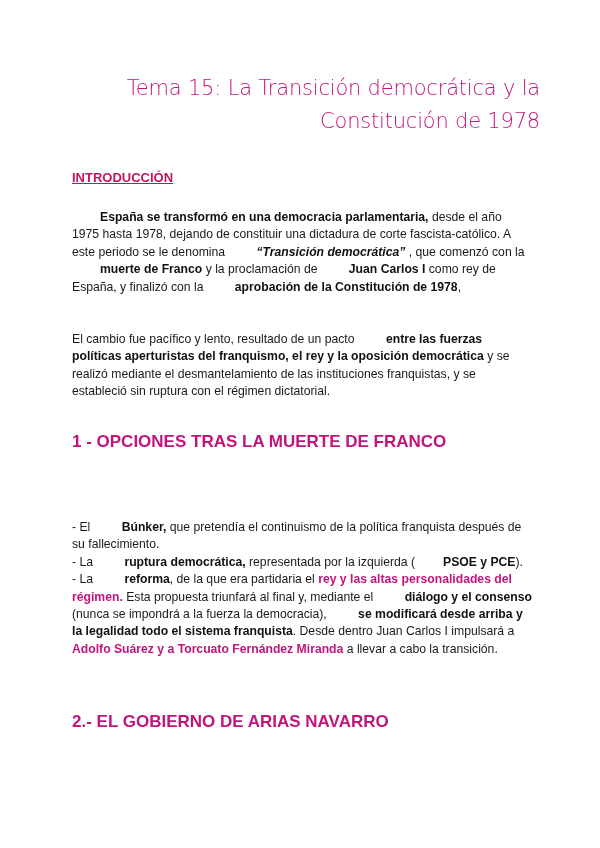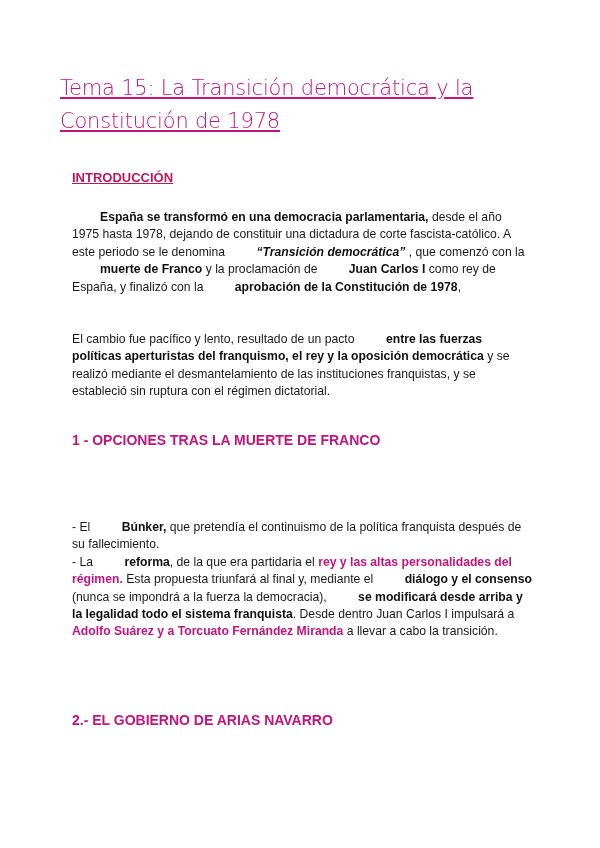--- a/index.html
+++ b/index.html
@@ -1,29 +1,29 @@
 <!DOCTYPE html>
 <html><head>
   <meta charset="utf-8">
   <style>
     html, body { margin: 0; padding: 0; background: #ffffff; }
     body { width: 600px; height: 848px; position: relative; overflow: hidden;
            font-family: "Liberation Sans", sans-serif; color: #1a1a1a; }
     .page { position: absolute; left: 0; top: 0; width: 600px; height: 848px; }
-    .title { position: absolute; left: 60px; top: 72px; width: 480px; text-align: left;
+    .title { position: absolute; left: 60px; top: 72px; width: 480px; text-align: right;
              color: #c2157c; font-family: "DejaVu Sans", sans-serif; font-weight: 300;
-             font-size: 21px; line-height: 33px; letter-spacing: -0.2px; text-decoration: underline; }
+             font-size: 21px; line-height: 33px; letter-spacing: -0.2px; }
     .intro-heading { position: absolute; left: 72px; top: 170px; color: #be185d;
                      font-weight: bold; font-size: 13px; text-decoration: underline; }
     .para { position: absolute; left: 72px; width: 460px; font-size: 12.2px; line-height: 17.4px; }
     .p1 { top: 209px; }
     .p2 { top: 331px; }
     .p3 { top: 466px; }
     .p4 { top: 519px; }
-    .sec-heading { position: absolute; left: 72px; color: #c2157c; font-weight: bold; font-size: 14px; }
+    .sec-heading { position: absolute; left: 72px; color: #c2157c; font-weight: bold; font-size: 17px; }
     .s1 { top: 432px; }
     .s2 { top: 712px; text-align: center; }
     b { font-weight: bold; color: #111; padding-left: 28px; }
     .pink { color: #c2157c; font-weight: bold; }
     .line { display: block; }
   </style>
 </head>
 <body>
 
 <div class="page">
@@ -41,18 +41,19 @@
 
   <div class="para p2">
     <span>El cambio fue pacífico y lento, resultado de un pacto </span><b>entre las fuerzas políticas aperturistas del franquismo, el rey y la oposición democrática</b><span> y se realizó mediante el desmantelamiento de las instituciones franquistas, y se estableció sin ruptura con el régimen dictatorial.</span>
   </div>
 
   <div class="sec-heading s1">1 - OPCIONES TRAS LA MUERTE DE FRANCO</div>
 
 
   <div class="para p4">
     <span class="line"><span>- El </span><b>Búnker,</b><span> que pretendía el continuismo de la política franquista después de su fallecimiento.</span></span>
+    <span class="line"><span>- La </span><b>ruptura democrática,</b><span> representada por la izquierda (</span><b>PSOE y PCE</b><span>).</span></span>
     <span class="line"><span>- La </span><b>reforma</b><span>, de la que era partidaria el </span><span class="pink">rey y las altas personalidades del régimen.</span><span> Esta propuesta triunfará al final y, mediante el </span><b>diálogo y el consenso</b><span> (nunca se impondrá a la fuerza la democracia), </span><b>se modificará desde arriba y la legalidad todo el sistema franquista</b><span>. Desde dentro Juan Carlos I impulsará a </span><span class="pink">Adolfo Suárez y a Torcuato Fernández Miranda</span><span> a llevar a cabo la transición.</span></span>
   </div>
 
   <div class="sec-heading s2">2.- EL GOBIERNO DE ARIAS NAVARRO</div>
 
 </div>
 
 </body></html>

